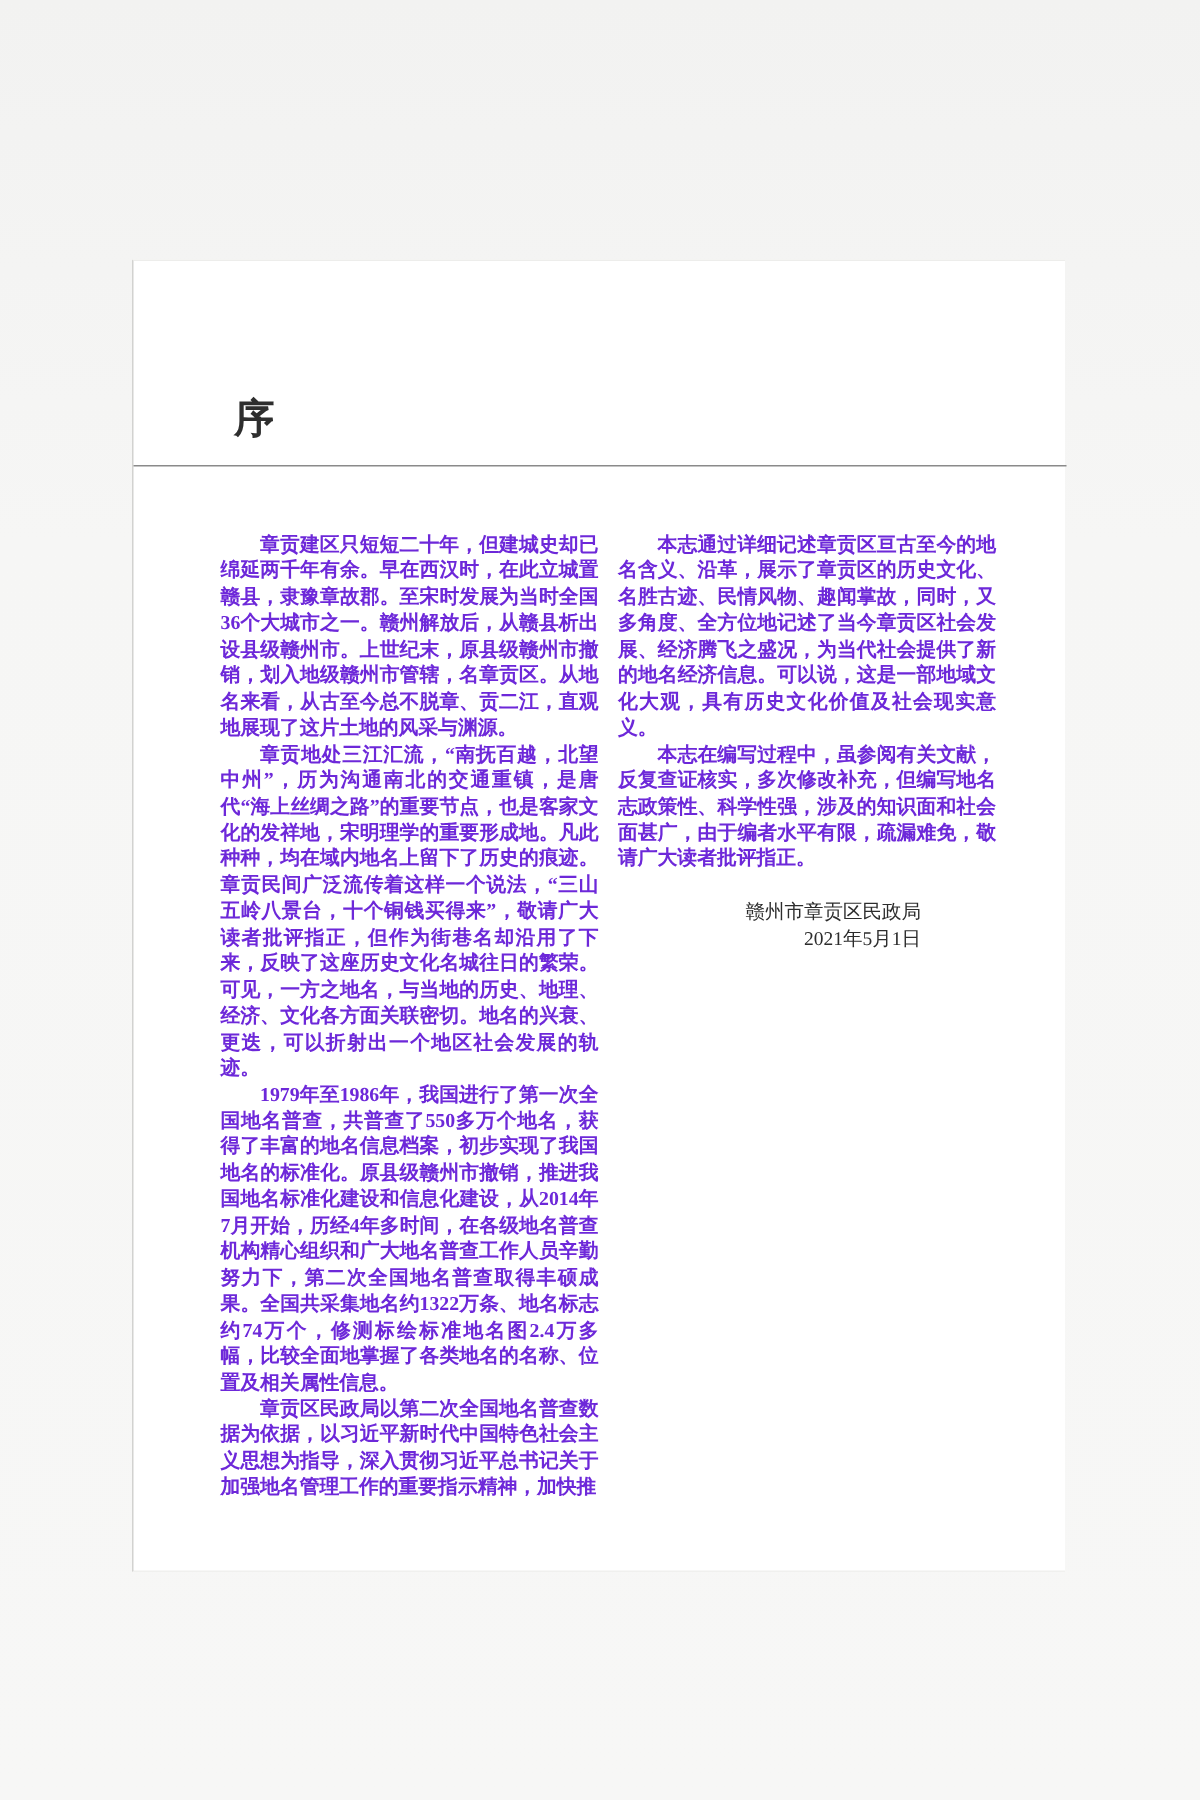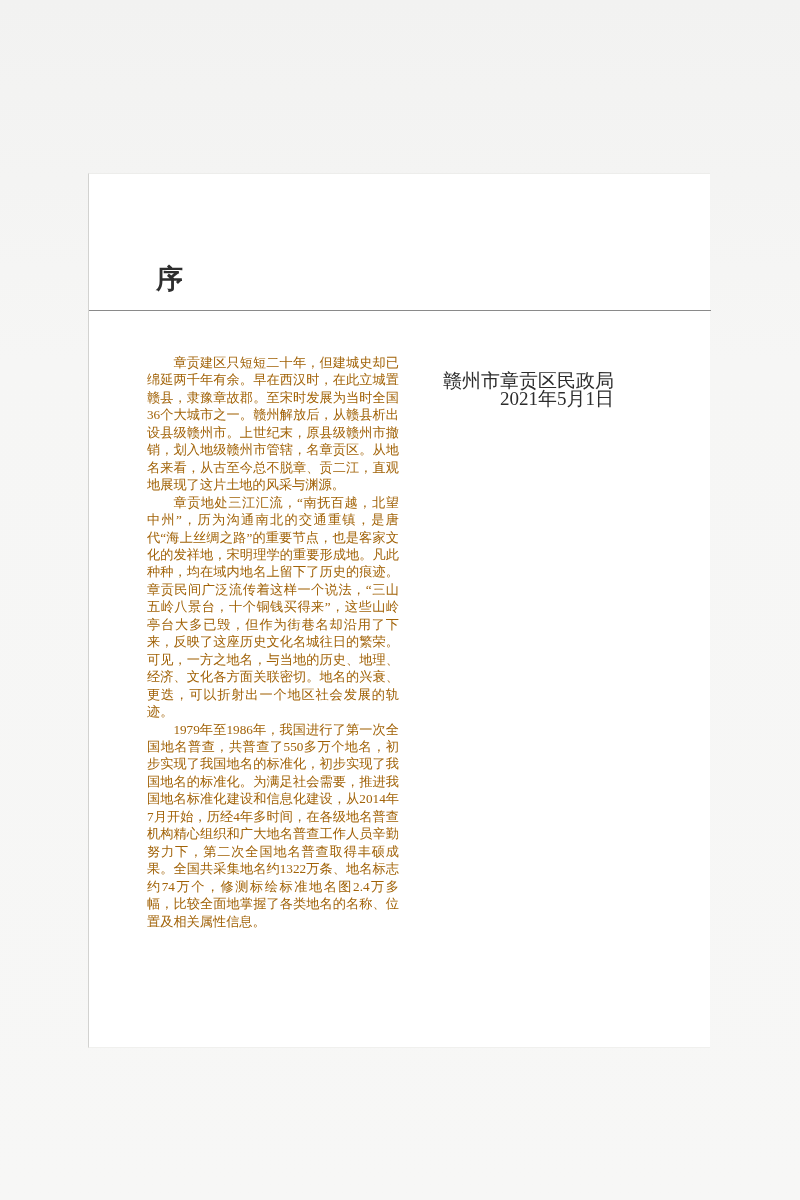--- a/index.html
+++ b/index.html
@@ -57,55 +57,59 @@
     position: absolute;
     top: 180px;
     width: 252px;
   }
   .column.left  { left: 58px;  }
   .column.right { left: 323px; }
   .column p {
     margin: 0;
     font-size: 13.2px;
     line-height: 17.45px;
-    color: #a16207;
+    color: #6d28d9;
     text-align: justify;
     text-justify: inter-ideograph;
     word-break: break-all;
     text-indent: 2em;
+    font-weight: bold;
   }
   .column p.continuation {
     text-indent: 0;
   }
   .signature {
     margin-top: 18px;
     text-align: right;
     padding-right: 50px;
-    font-size: 19px;
+    font-size: 13px;
     line-height: 18px;
     color: #2c2c2c;
   }
 </style>
 </head>
 <body>
 
 <div class="scan-canvas">
   <div class="page">
 
     <h1 class="page-title">序</h1>
 
     <div class="title-rule"></div>
 
     <div class="column left">
       <p>章贡建区只短短二十年，但建城史却已绵延两千年有余。早在西汉时，在此立城置赣县，隶豫章故郡。至宋时发展为当时全国36个大城市之一。赣州解放后，从赣县析出设县级赣州市。上世纪末，原县级赣州市撤销，划入地级赣州市管辖，名章贡区。从地名来看，从古至今总不脱章、贡二江，直观地展现了这片土地的风采与渊源。</p>
-      <p>章贡地处三江汇流，“南抚百越，北望中州”，历为沟通南北的交通重镇，是唐代“海上丝绸之路”的重要节点，也是客家文化的发祥地，宋明理学的重要形成地。凡此种种，均在域内地名上留下了历史的痕迹。章贡民间广泛流传着这样一个说法，“三山五岭八景台，十个铜钱买得来”，这些山岭亭台大多已毁，但作为街巷名却沿用了下来，反映了这座历史文化名城往日的繁荣。可见，一方之地名，与当地的历史、地理、经济、文化各方面关联密切。地名的兴衰、更迭，可以折射出一个地区社会发展的轨迹。</p>
-      <p>1979年至1986年，我国进行了第一次全国地名普查，共普查了550多万个地名，初步实现了我国地名的标准化，初步实现了我国地名的标准化。为满足社会需要，推进我国地名标准化建设和信息化建设，从2014年7月开始，历经4年多时间，在各级地名普查机构精心组织和广大地名普查工作人员辛勤努力下，第二次全国地名普查取得丰硕成果。全国共采集地名约1322万条、地名标志约74万个，修测标绘标准地名图2.4万多幅，比较全面地掌握了各类地名的名称、位置及相关属性信息。</p>
+      <p>章贡地处三江汇流，“南抚百越，北望中州”，历为沟通南北的交通重镇，是唐代“海上丝绸之路”的重要节点，也是客家文化的发祥地，宋明理学的重要形成地。凡此种种，均在域内地名上留下了历史的痕迹。章贡民间广泛流传着这样一个说法，“三山五岭八景台，十个铜钱买得来”，敬请广大读者批评指正，但作为街巷名却沿用了下来，反映了这座历史文化名城往日的繁荣。可见，一方之地名，与当地的历史、地理、经济、文化各方面关联密切。地名的兴衰、更迭，可以折射出一个地区社会发展的轨迹。</p>
+      <p>1979年至1986年，我国进行了第一次全国地名普查，共普查了550多万个地名，获得了丰富的地名信息档案，初步实现了我国地名的标准化。原县级赣州市撤销，推进我国地名标准化建设和信息化建设，从2014年7月开始，历经4年多时间，在各级地名普查机构精心组织和广大地名普查工作人员辛勤努力下，第二次全国地名普查取得丰硕成果。全国共采集地名约1322万条、地名标志约74万个，修测标绘标准地名图2.4万多幅，比较全面地掌握了各类地名的名称、位置及相关属性信息。</p>
+      <p>章贡区民政局以第二次全国地名普查数据为依据，以习近平新时代中国特色社会主义思想为指导，深入贯彻习近平总书记关于加强地名管理工作的重要指示精神，加快推</p>
     </div>
 
     <div class="column right">
+      <p>本志通过详细记述章贡区亘古至今的地名含义、沿革，展示了章贡区的历史文化、名胜古迹、民情风物、趣闻掌故，同时，又多角度、全方位地记述了当今章贡区社会发展、经济腾飞之盛况，为当代社会提供了新的地名经济信息。可以说，这是一部地域文化大观，具有历史文化价值及社会现实意义。</p>
+      <p>本志在编写过程中，虽参阅有关文献，反复查证核实，多次修改补充，但编写地名志政策性、科学性强，涉及的知识面和社会面甚广，由于编者水平有限，疏漏难免，敬请广大读者批评指正。</p>
 
       <div class="signature">
         <div>赣州市章贡区民政局</div>
         <div>2021年5月1日</div>
       </div>
     </div>
 
   </div>
 </div>
 

